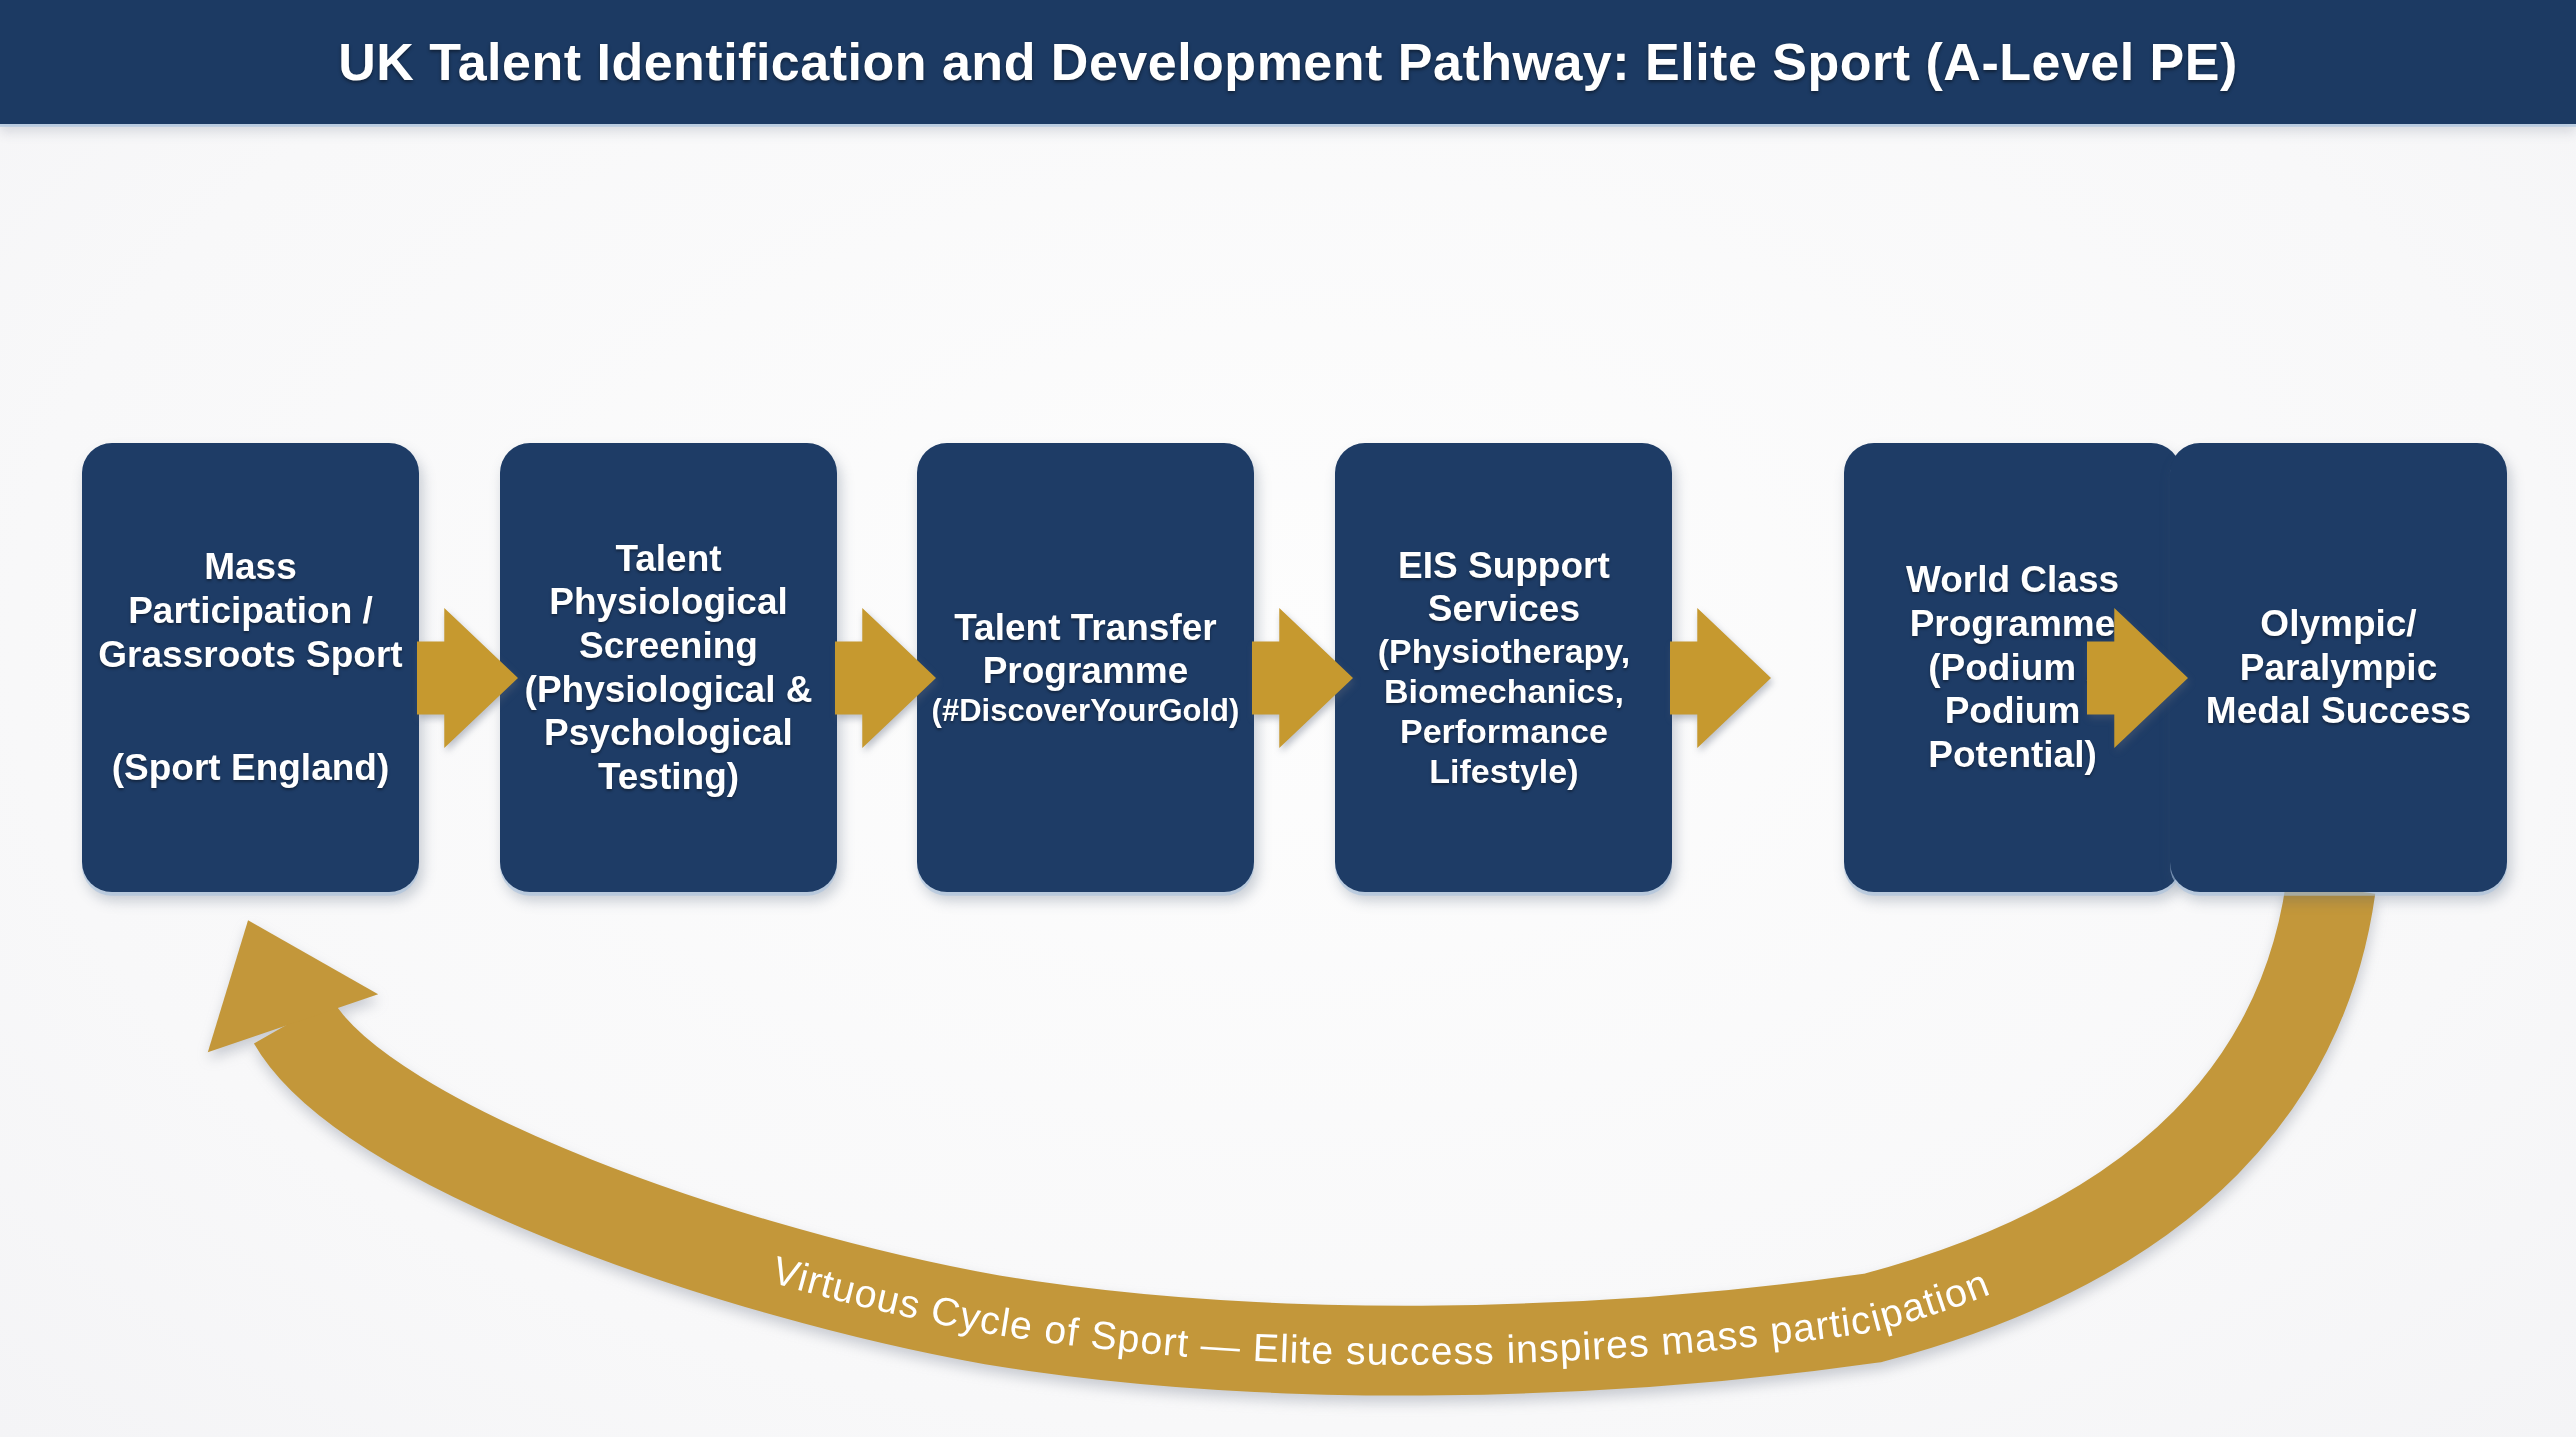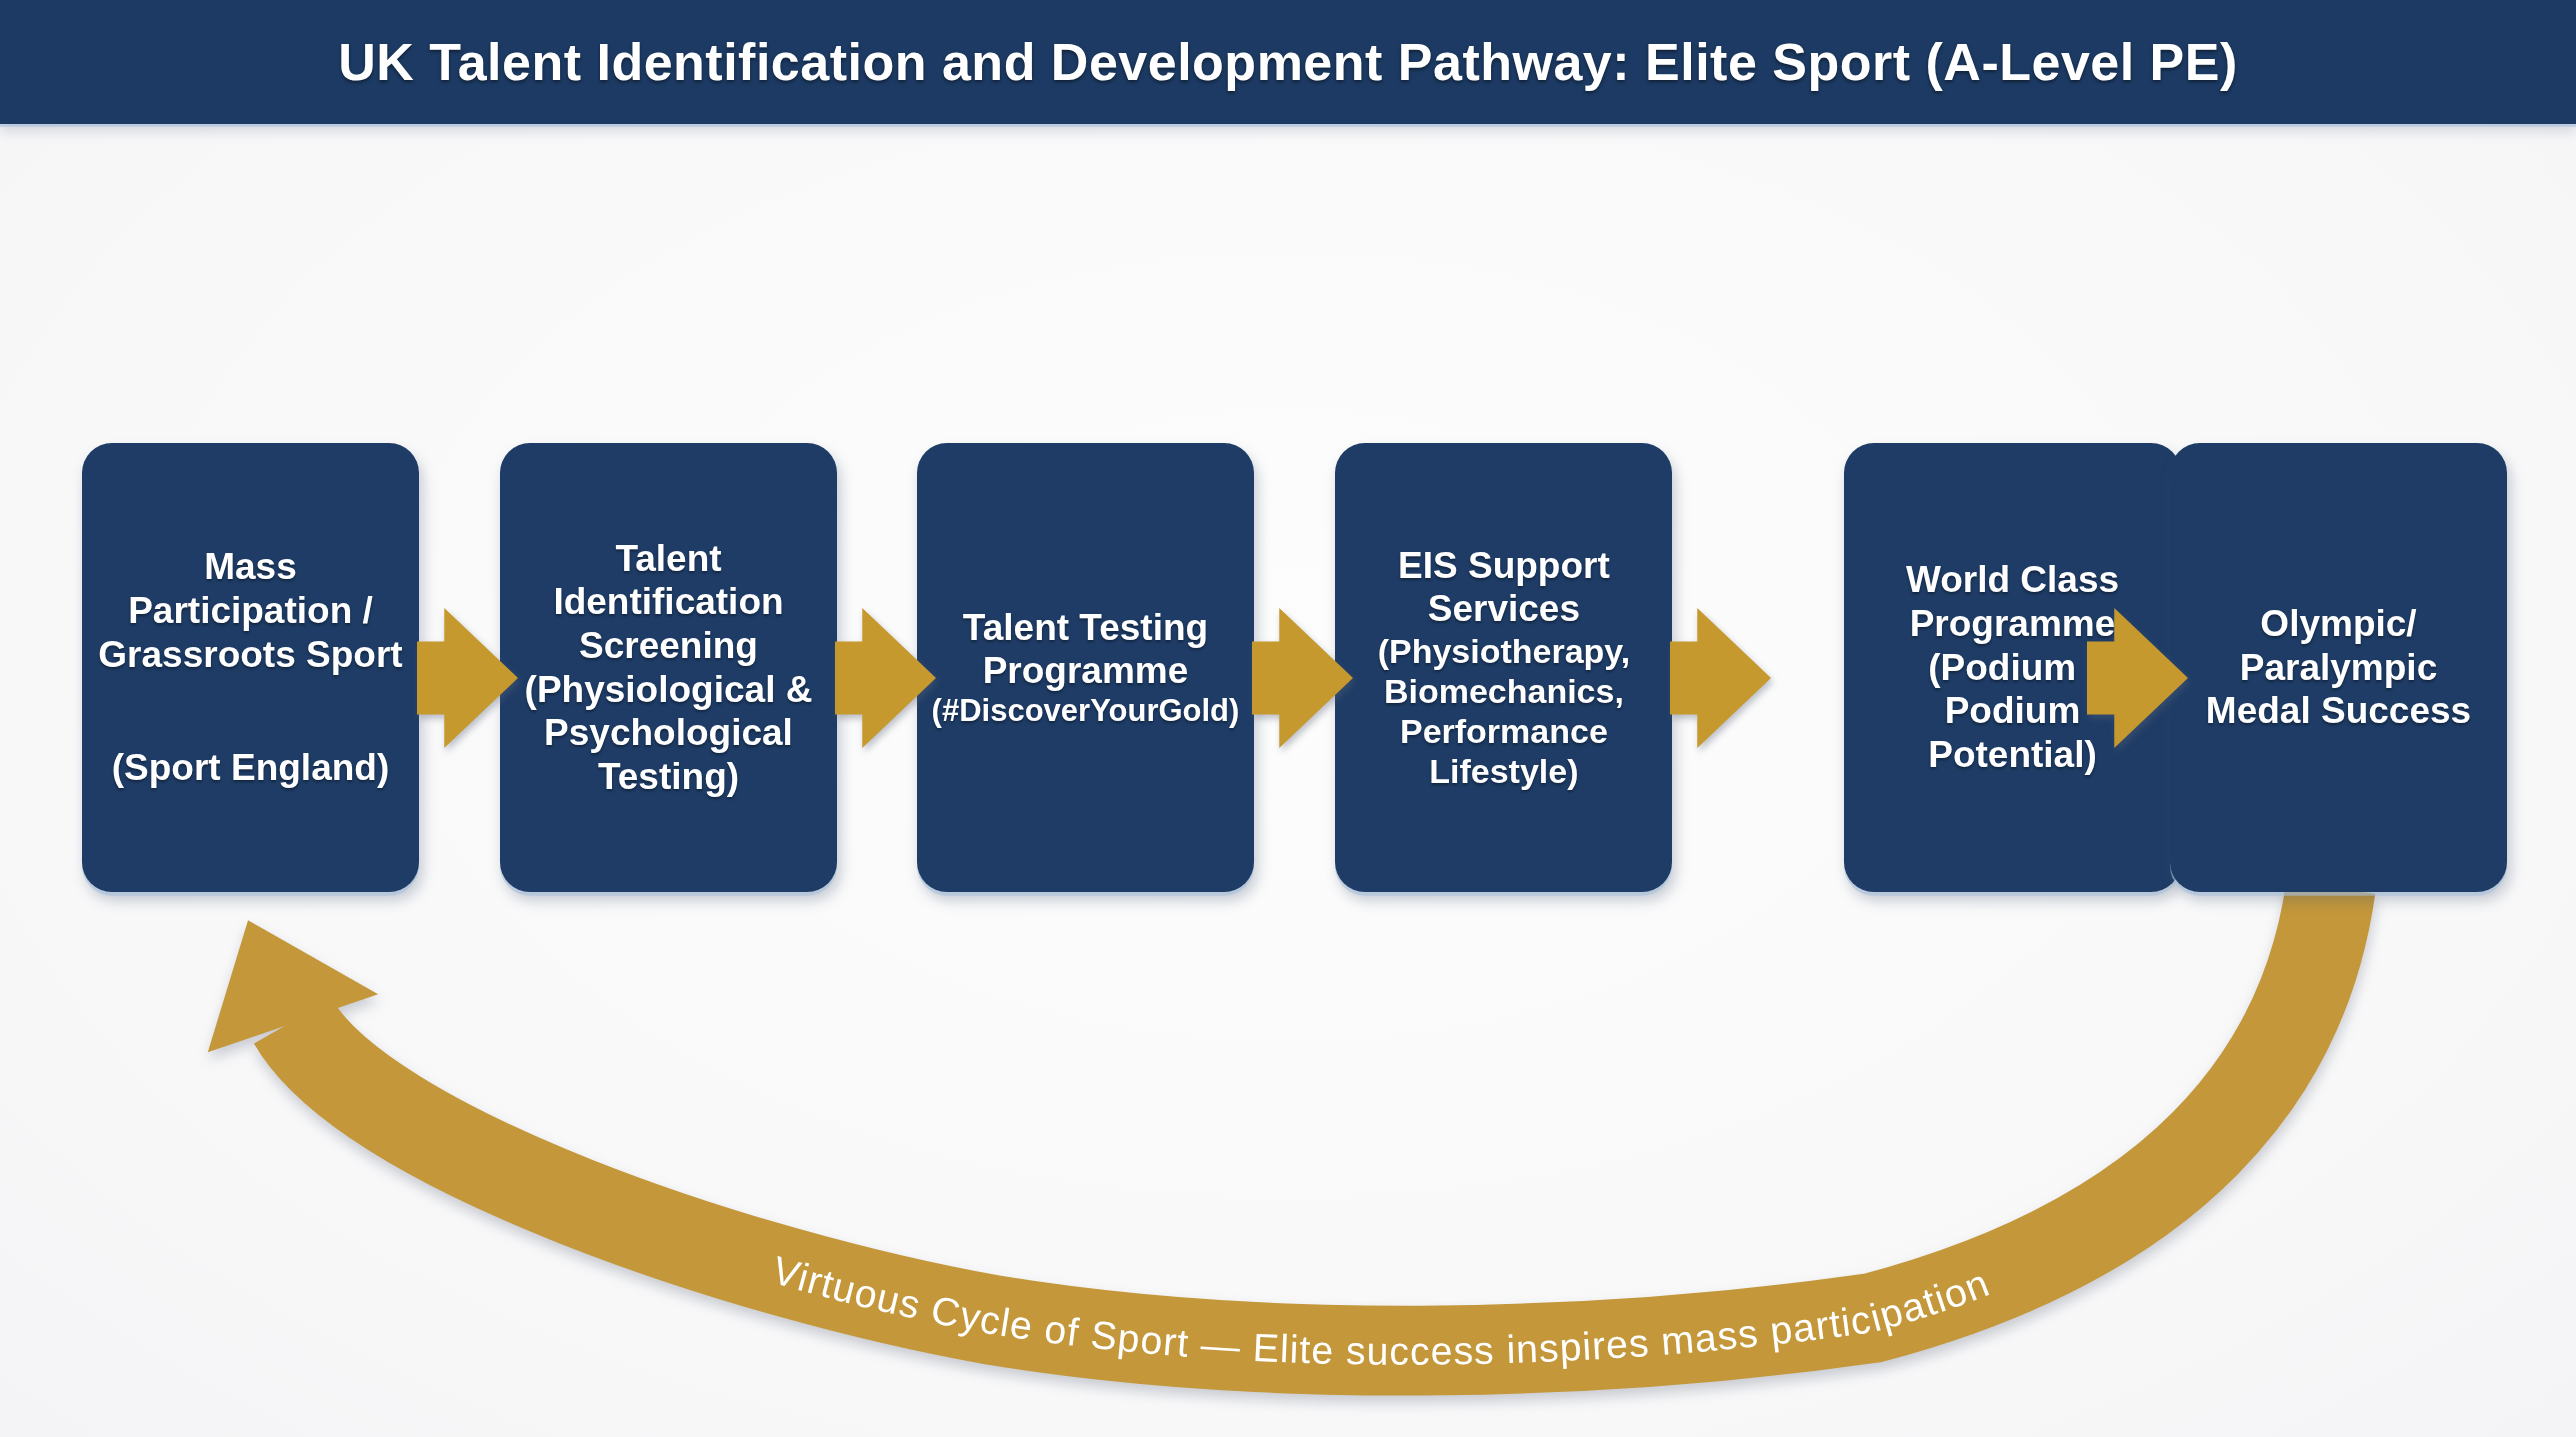--- a/index.html
+++ b/index.html
@@ -133,28 +133,28 @@
   </header>
 
   <div class="stage s1">
     <div class="stage-title">Mass
 Participation /
 Grassroots Sport</div>
     <div class="stage-subtitle">(Sport England)</div>
   </div>
   <div class="stage s2">
     <div class="stage-title">Talent
-Identification
+Physiological
 Screening</div>
     <div class="stage-subtitle">(Physiological &amp;
 Psychological
 Testing)</div>
   </div>
   <div class="stage s3">
-    <div class="stage-title">Talent Testing
+    <div class="stage-title">Talent Transfer
 Programme</div>
     <div class="stage-subtitle">(#DiscoverYourGold)</div>
   </div>
   <div class="stage s4">
     <div class="stage-title">EIS Support
 Services</div>
     <div class="stage-subtitle">(Physiotherapy,
 Biomechanics,
 Performance
 Lifestyle)</div>

